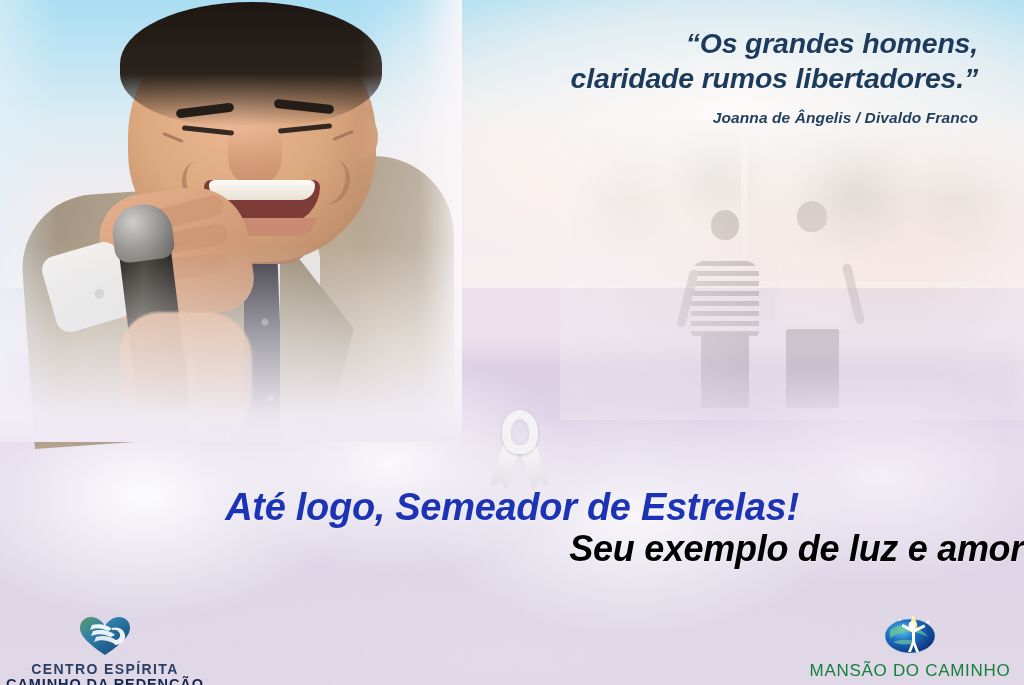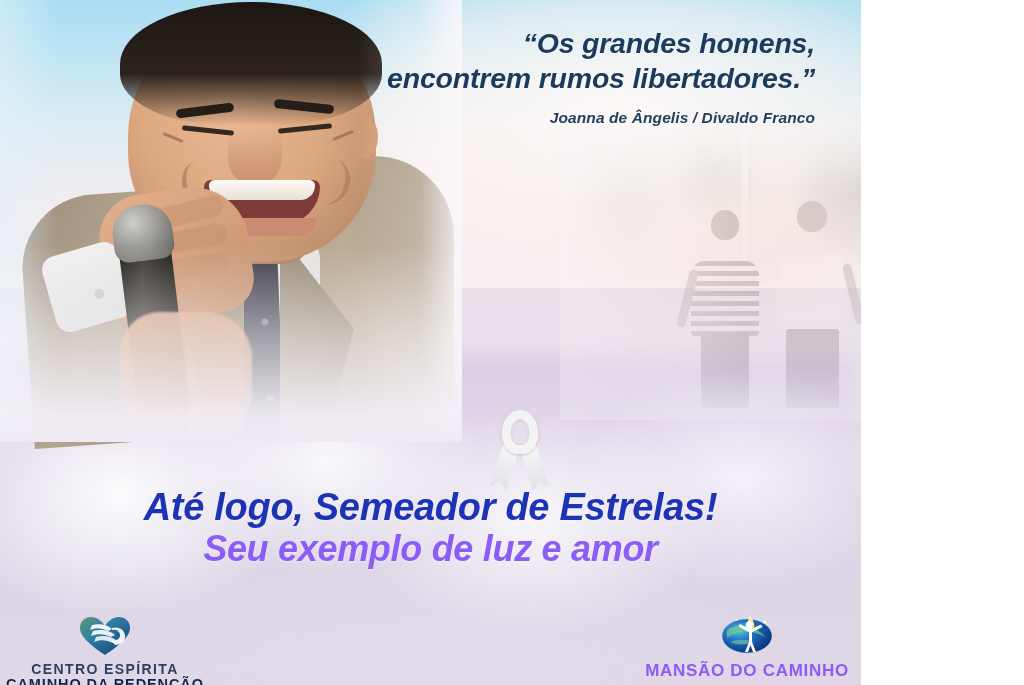--- a/index.html
+++ b/index.html
@@ -1,21 +1,21 @@
 <!DOCTYPE html>
 <html><head>
 <meta charset="utf-8">
 <style>
   * { margin:0; padding:0; box-sizing:border-box; }
   html,body { width:1024px; height:685px; overflow:hidden; background:#fff; }
   body { font-family:"Liberation Sans", sans-serif; }
 
   #poster {
     position:relative;
-    width:861px; height:685px;
+    width:1024px; height:685px;
     overflow:hidden;
     background:#efe9f2;
   }
 
   
   .bg-base {
     position:absolute; inset:0;
     background:
       linear-gradient(to bottom,
         #a9ddf2 0%,
@@ -294,40 +294,40 @@
     position:absolute; left:0; right:0; top:486px;
     text-align:center;
   }
   .hl {
     font-weight:bold; font-style:italic;
     letter-spacing:-.3px;
     white-space:nowrap;
     text-shadow:0 1px 2px rgba(255,255,255,.45);
   }
   .hl-1 { font-size:38px; line-height:42px; color:#1d33b6; }
-  .hl-2 { font-size:36px; line-height:41px; color:#8b5cf6; }
+  .hl-2 { font-size:36px; line-height:41px; color:#000000;text-align:right; }
   .hl-3 { font-size:36px; line-height:41px; color:#1e7fd4; }
 
   
   .logo-left { position:absolute; left:2px; top:616px; width:206px; text-align:center; }
   .logo-right { position:absolute; right:6px; top:612px; width:216px; text-align:center; }
 
   .heart-mark { width:52px; height:40px; margin:0 auto 2px; }
   .globe-mark { width:54px; height:42px; margin:0 auto 3px; }
 
   .logo-l1 {
     font-size:14px; font-weight:bold; color:#2a3f63;
     letter-spacing:1.4px; line-height:14px;
   }
   .logo-l2 {
     font-size:14.5px; font-weight:bold; color:#16264a;
     letter-spacing:.9px; line-height:17px;
   }
   .logo-r1 {
-    font-size:17px; font-weight:bold; color:#8b5cf6;
+    font-size:17px; font-weight:normal; color:#15803d;
     letter-spacing:.7px; line-height:20px;
   }
 </style>
 </head>
 <body>
 
 <div id="poster">
 
   <div class="bg-base"></div>
   <div class="bg-warm"></div>
@@ -388,21 +388,21 @@
     </div>
     <div class="pt-mic">
       <div class="pt-mic-head"></div>
     </div>
     <div class="pt-hand2"></div>
     <div class="portrait-fade"></div>
   </div>
 
   <div class="quote">
     <div class="quote-line">“Os grandes homens,</div>
-    <div class="quote-line">encontrem rumos libertadores.”</div>
+    <div class="quote-line">claridade rumos libertadores.”</div>
     <div class="quote-author">Joanna de Ângelis / Divaldo Franco</div>
   </div>
 
   <div class="ribbon">
     <div class="rb-tail rb-tail-l"></div>
     <div class="rb-tail rb-tail-r"></div>
     <div class="rb-loop"></div>
   </div>
 
   <div class="headline">

